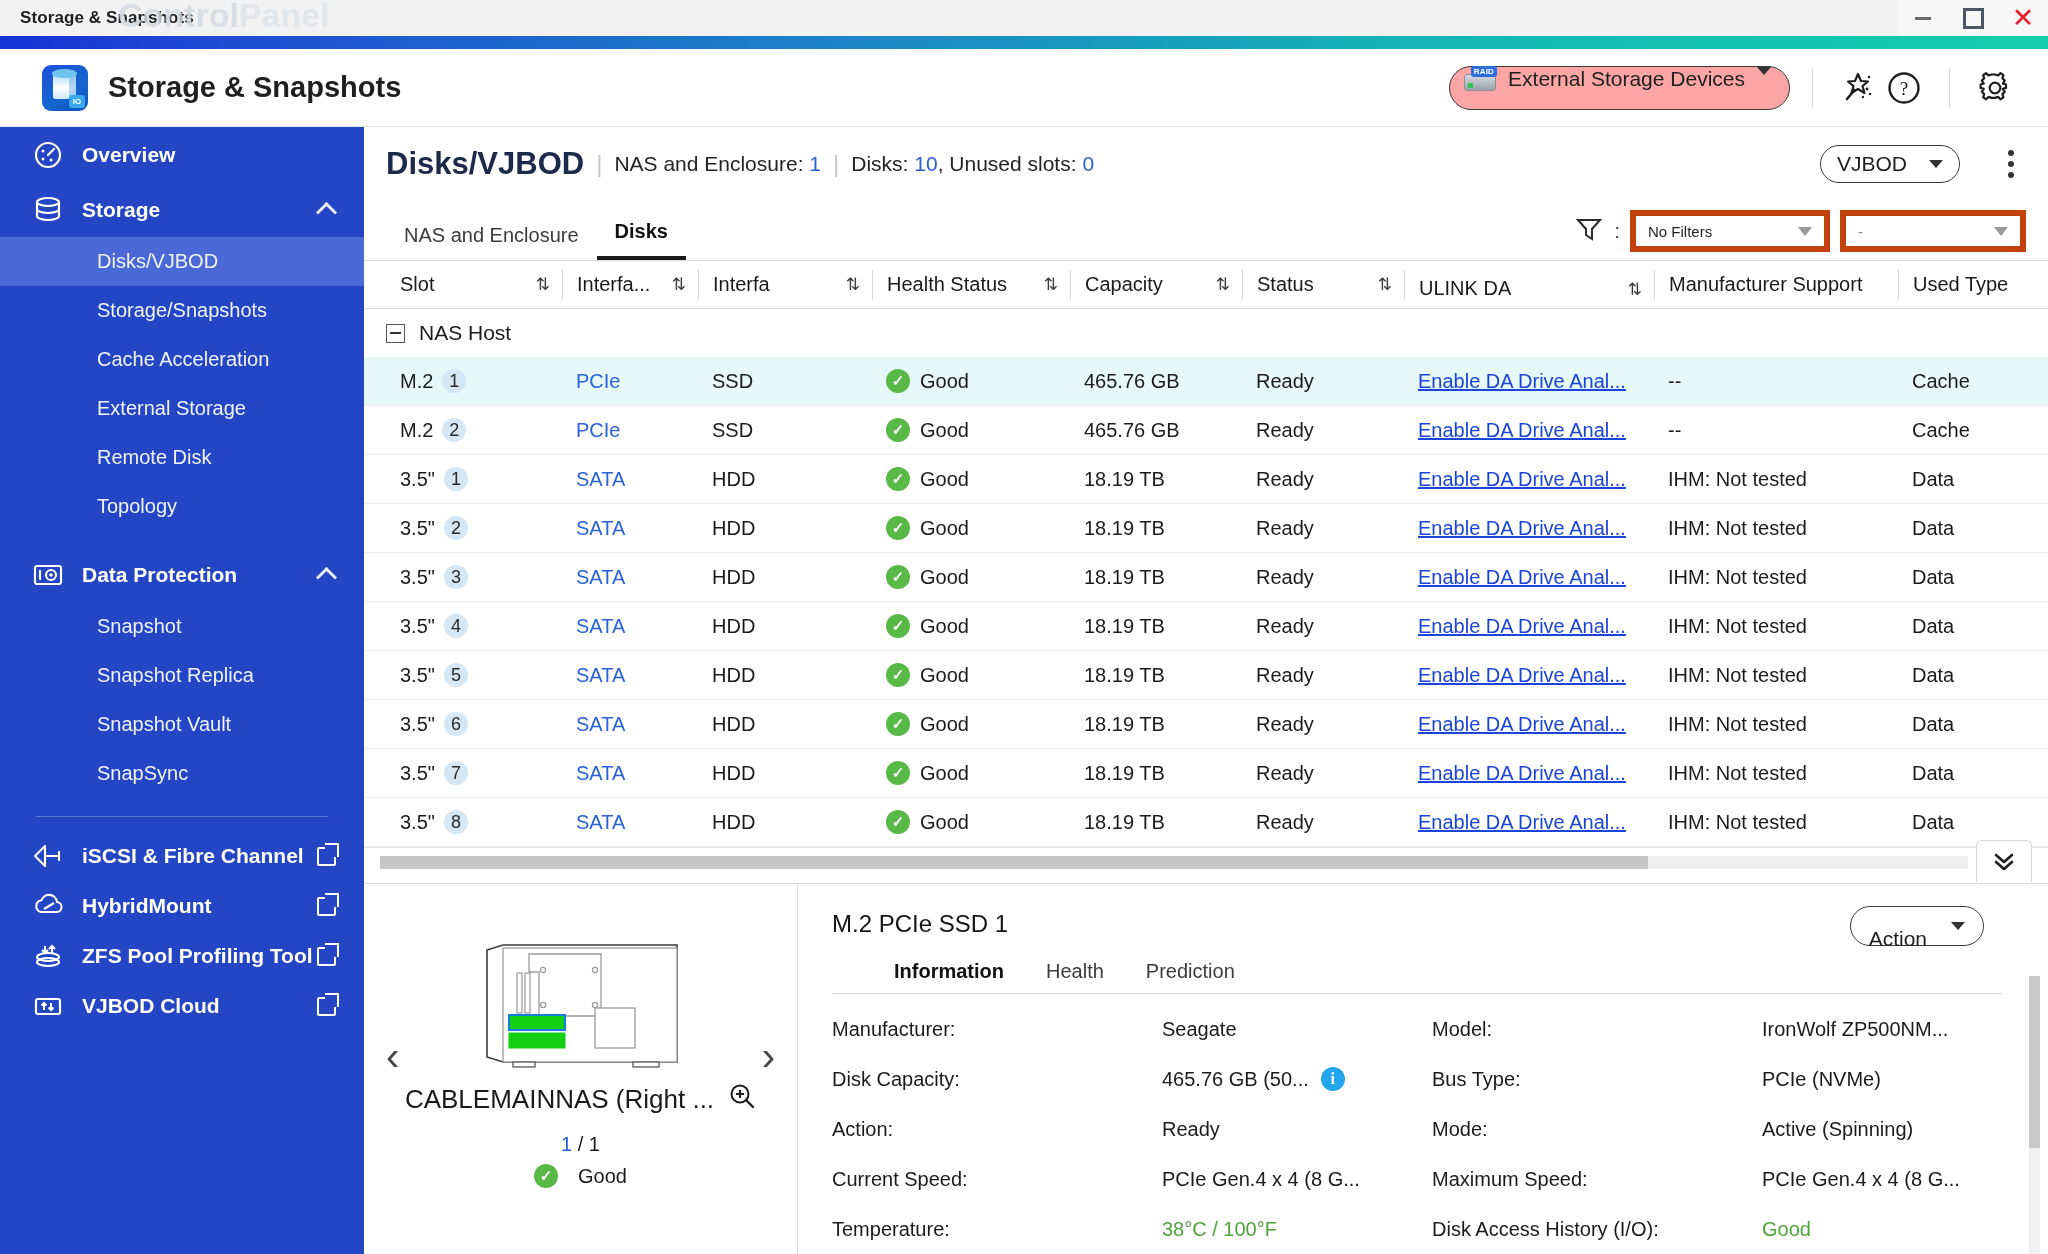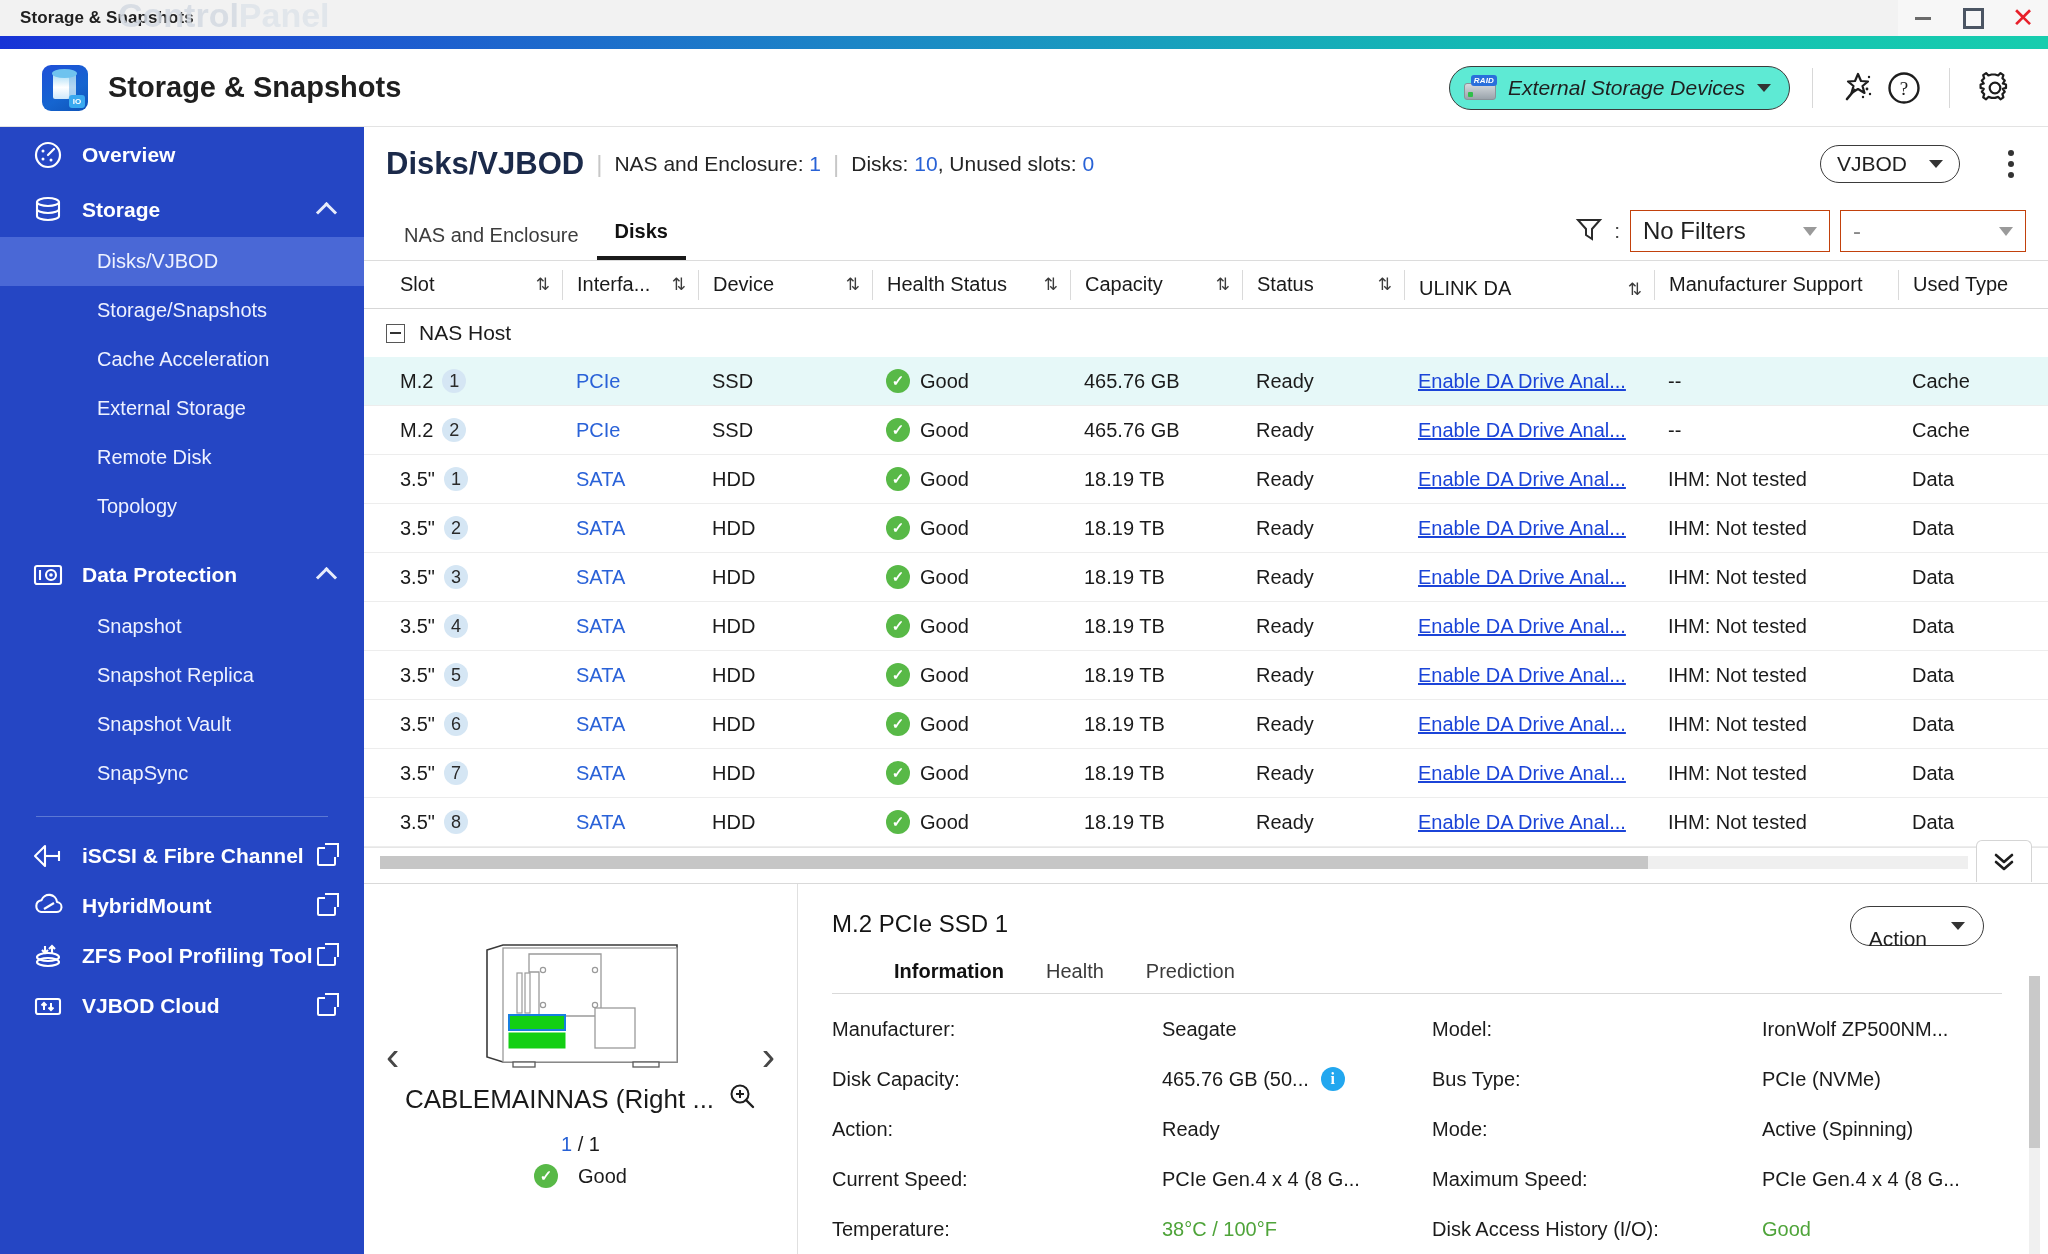--- a/index.html
+++ b/index.html
@@ -64,23 +64,23 @@
   }
   .app-logo .badge {
     position:absolute; right:3px; bottom:3px; width:16px; height:13px;
     background:#39a9f0; border-radius:3px; color:#fff;
     font-size:8px; line-height:13px; text-align:center; font-weight:700;
   }
   .app-title { font-size:29px; font-weight:700; color:#1f1f1f; margin-left:20px; }
 
   .hdr-right { margin-left:auto; display:flex; align-items:center; padding-right:30px; gap:0; }
   .storage-select {
-    display:flex; align-items:center; gap:12px;
+    display:flex; gap:12px;
     border:1.5px solid #3b3b3b; border-radius:26px;
-    height:44px; padding:0 18px 0 14px; background:#5eead4; cursor:pointer;font-style:italic;
+    height:44px; padding:0 18px 0 14px; background:#fca5a5; cursor:pointer;
   }
   .raid-icon { position:relative; width:32px; height:24px; flex:none; }
   .raid-icon .body {
     position:absolute; left:0; bottom:0; width:32px; height:17px;
     background:linear-gradient(180deg,#d6dade,#9aa3ab); border-radius:3px;
     border:1px solid #8a9299;
   }
   .raid-icon .led { position:absolute; left:4px; bottom:3px; width:5px; height:5px; background:#2fbf4a; border-radius:1px; }
   .raid-icon .tag {
     position:absolute; right:-1px; top:-1px; background:#2a6fdb; color:#fff;
@@ -143,22 +143,22 @@
 
   .tabs-row {
     height:60px; display:flex; align-items:flex-end; padding:0 22px;
     border-bottom:1px solid #dcdcdc; position:relative;
   }
   .tab { font-size:20px; color:#3c3c3c; padding:0 18px 13px 18px; cursor:pointer; }
   .tab.active { font-weight:700; color:#111; border-bottom:4px solid #1a1a1a; }
   .filters { position:absolute; right:22px; bottom:8px; display:flex; align-items:center; gap:10px; }
   .filt-colon { font-size:21px; color:#444; }
   .select-box {
-    border:1px solid #c2410c; height:42px; width:200px; display:flex; align-items:center;
-    padding:0 12px; font-size:24px; color:#1f1f1f; background:#fff; cursor:pointer;
+    border:6px solid #c2410c; height:42px; width:200px; display:flex; align-items:center;
+    padding:0 12px; font-size:15px; color:#1f1f1f; background:#fff; cursor:pointer;
   }
   .select-box .cv { margin-left:auto; width:0;height:0;border-left:7px solid transparent;border-right:7px solid transparent;border-top:9px solid #9a9a9a; }
 
   
   .tbl { width:100%; }
   .thead { display:flex; height:48px; align-items:center; border-bottom:1px solid #d7d7d7; padding-left:22px; }
   .th {
     font-size:20px; color:#1a1a1a; display:flex; align-items:center;
     border-left:1px solid #dadada; padding-left:14px; height:30px; flex:none;
   }
@@ -484,21 +484,21 @@
     <div class="thead" id="thead">
         <div class="th" style="width: 176px;">
           <span>Slot</span>
           <span class="sort">⇅</span>
         </div>
         <div class="th" style="width: 136px;">
           <span>Interfa...</span>
           <span class="sort">⇅</span>
         </div>
         <div class="th" style="width: 174px;">
-          <span>Device</span>
+          <span>Interfa</span>
           <span class="sort">⇅</span>
         </div>
         <div class="th" style="width: 198px;">
           <span>Health Status</span>
           <span class="sort">⇅</span>
         </div>
         <div class="th" style="width: 172px;">
           <span>Capacity</span>
           <span class="sort">⇅</span>
         </div>

